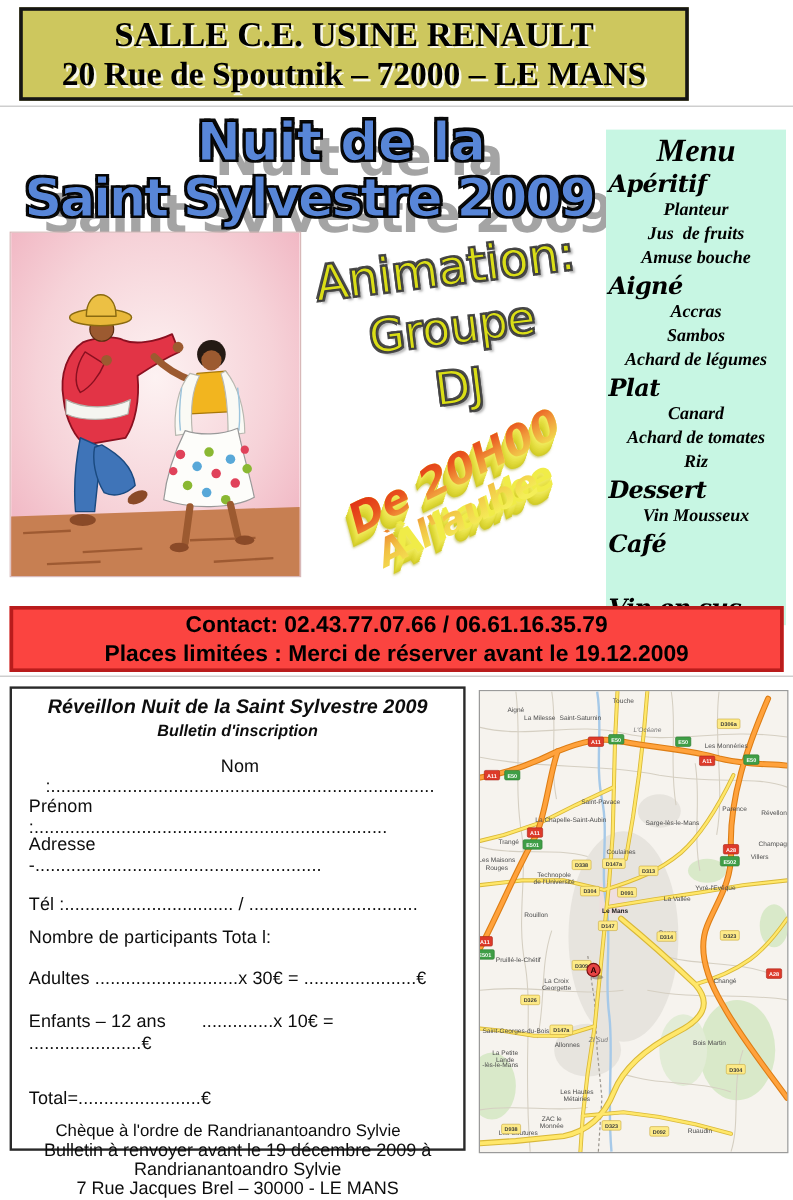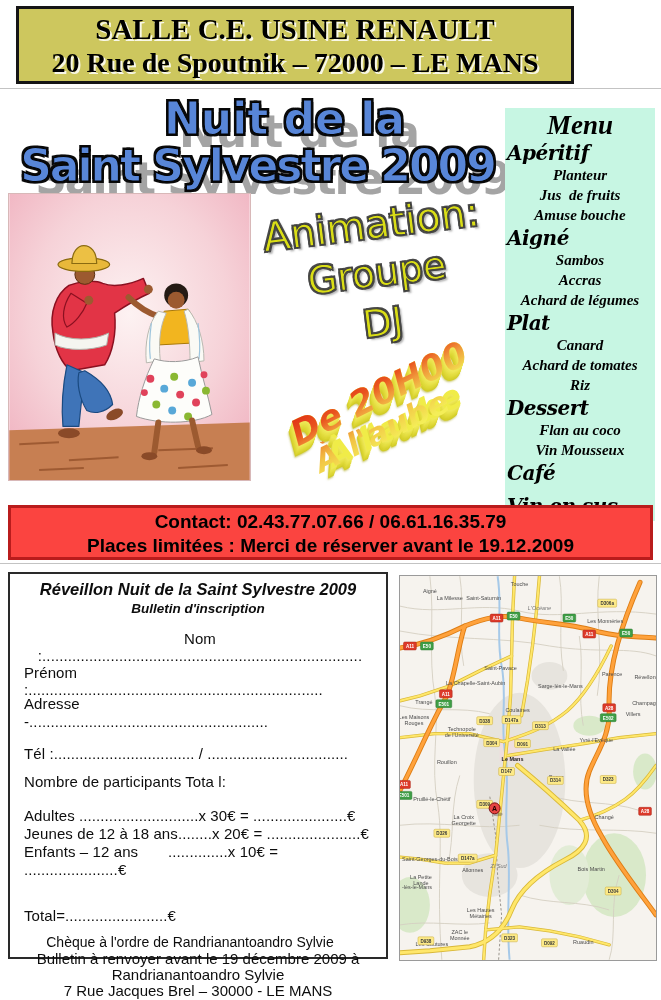--- a/index.html
+++ b/index.html
@@ -129,29 +129,28 @@
     <div class="bt-l2">Saint Sylvestre 2009</div>
   </div>
 
   <div class="menu-panel">
     <div class="menu-title">Menu</div>
     <div class="menu-cat">Apéritif</div>
     <div class="menu-item">Planteur</div>
     <div class="menu-item">Jus  de fruits</div>
     <div class="menu-item">Amuse bouche</div>
     <div class="menu-cat">Aigné</div>
+    <div class="menu-item">Accras</div>
     <div class="menu-item">Sambos</div>
-    <div class="menu-item">Accras</div>
     <div class="menu-item">Achard de légumes</div>
     <div class="menu-cat">Plat</div>
     <div class="menu-item">Canard</div>
     <div class="menu-item">Achard de tomates</div>
     <div class="menu-item">Riz</div>
     <div class="menu-cat">Dessert</div>
-    <div class="menu-item">Flan au coco</div>
     <div class="menu-item">Vin Mousseux</div>
     <div class="menu-cat">Café</div>
     <div class="menu-foot">Vin en sus</div>
   </div>
 
   <div class="dancers">
     <svg viewBox="0 0 242 288">
       <defs>
         <radialGradient id="pinkbg" cx="50%" cy="42%" r="75%">
           <stop offset="0%" stop-color="#fdf2f2"></stop>
@@ -235,21 +234,20 @@
   <div class="form-box">
     <div class="f-title">Réveillon Nuit de la Saint Sylvestre 2009</div>
     <div class="f-subtitle">Bulletin d'inscription</div>
     <div class="frow" style="top:56px;text-align:center;">Nom :...........................................................................</div>
     <div class="frow" style="top:90px;">Prénom :.....................................................................</div>
     <div class="frow" style="top:121px;">Adresse</div>
     <div class="frow" style="top:139px;">-........................................................</div>
     <div class="frow" style="top:171px;">Tél :................................. / .................................</div>
     <div class="frow" style="top:199px;">Nombre de participants Tota l:</div>
     <div class="frow" style="top:233px;">Adultes ............................x 30€ = ......................€</div>
-    <div class="frow" style="top:251px;">Jeunes de 12 à 18 ans........x 20€ = ......................€</div>
     <div class="frow" style="top:269px;">Enfants – 12 ans       ..............x 10€ =</div>
     <div class="frow" style="top:287px;">......................€</div>
     <div class="frow" style="top:333px;">Total=........................€</div>
     <div class="f-cheque">Chèque à l'ordre de Randrianantoandro Sylvie</div>
   </div>
   <div class="form-footer" style="top:950px;">Bulletin à renvoyer avant le 19 décembre 2009 à</div>
   <div class="form-footer" style="top:966px;">Randrianantoandro Sylvie</div>
   <div class="form-footer" style="top:982px;">7 Rue Jacques Brel – 30000 - LE MANS</div>
 
   <div class="map-box">

